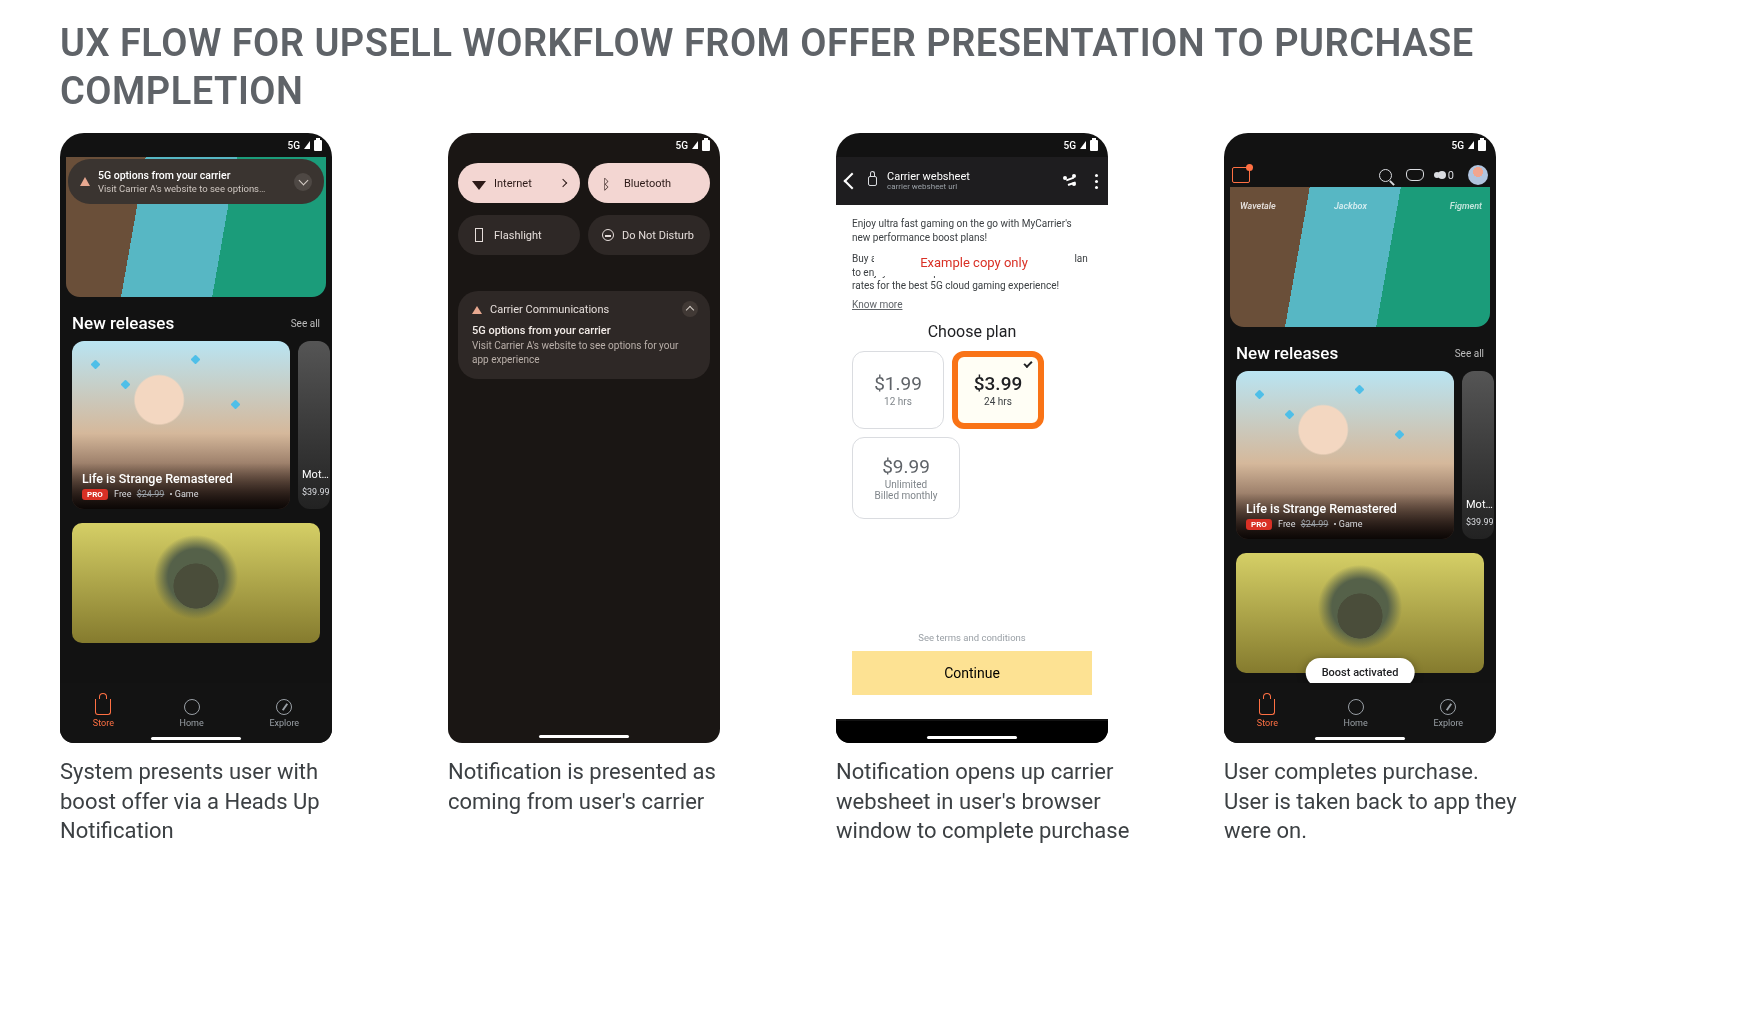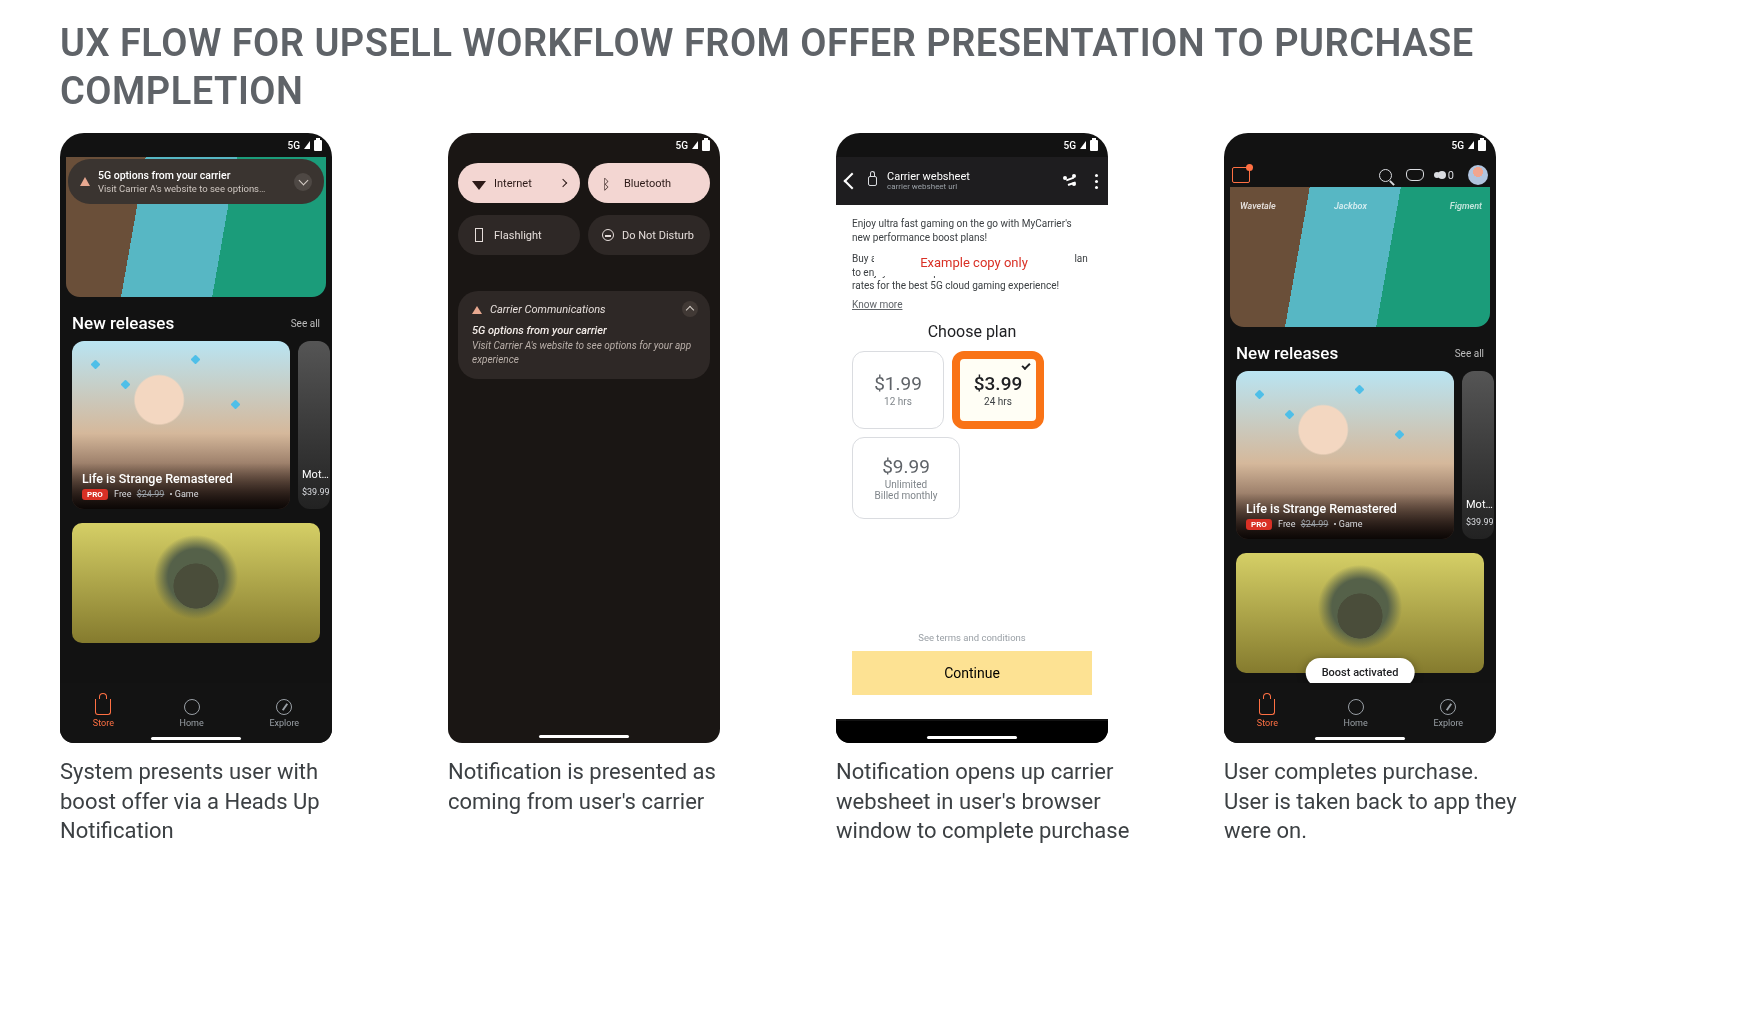--- a/index.html
+++ b/index.html
@@ -160,21 +160,21 @@
   .qs-pill.off{background:#2e2826;color:#e6dedb;}
   .qs-pill .chev-r{margin-left:auto;width:6px;height:6px;border-top:1.5px solid currentColor;border-right:1.5px solid currentColor;transform:rotate(45deg);}
   .qs-ico{width:14px;height:14px;}
   .qs-wifi{background:conic-gradient(currentColor 0 360deg);clip-path:polygon(50% 100%,0 35%,100% 35%);border-radius:30% 30% 0 0;}
   .qs-bt::before{content:"ᛒ";font-size:14px;}
   .qs-fl::before{content:"";display:block;width:6px;height:12px;border:1.5px solid currentColor;margin-left:3px;}
   .qs-dnd{width:12px;height:12px;border:1.6px solid currentColor;border-radius:50%;position:relative;}
   .qs-dnd::after{content:"";position:absolute;top:5px;left:2px;right:2px;height:1.6px;background:currentColor;}
 
   .notif-card{
-    margin:30px 10px 0;background:#2e2826;border-radius:20px;padding:12px 14px;position:relative;font-style:italic;
+    margin:30px 10px 0;background:#2e2826;border-radius:20px;padding:12px 14px;position:relative;
   }
   .notif-card .hdr{display:flex;align-items:center;gap:8px;font-size:11px;color:#e6dedb;}
   .notif-card .hdr .tri3{width:0;height:0;border-left:5px solid transparent;border-right:5px solid transparent;border-bottom:8px solid #e8a890;}
   .notif-card .exp{position:absolute;top:10px;right:12px;width:16px;height:16px;border-radius:50%;background:#413935;display:flex;align-items:center;justify-content:center;}
   .notif-card .exp::after{content:"";width:5px;height:5px;border-left:1.4px solid #d6cec8;border-top:1.4px solid #d6cec8;transform:rotate(45deg);margin-top:2px;}
   .notif-card .nt1{font-size:11px;font-weight:500;margin-top:8px;color:#f3ece8;}
   .notif-card .nt2{font-size:10px;color:#b9afa9;margin-top:2px;line-height:1.4;}
 
   
   .phone.light-body .body-area{background:#fff;color:#202124;position:absolute;top:72px;left:0;right:0;bottom:24px;padding:12px 16px;}
@@ -192,21 +192,21 @@
   .ws-top .share::after{content:"";position:absolute;left:3px;top:4px;width:8px;height:1.5px;background:#fff;transform:rotate(-20deg);box-shadow:0 5px 0 #fff;}
   .ws-top .more{width:3px;height:3px;border-radius:50%;background:#fff;box-shadow:0 -6px 0 #fff,0 6px 0 #fff;margin-left:8px;}
 
   .ws-intro{font-size:10px;color:#3c4043;line-height:1.35;}
   .ws-intro2{font-size:10px;color:#3c4043;line-height:1.35;margin-top:8px;position:relative;}
   .example-tag{position:absolute;top:-2px;left:22px;right:18px;background:#fff;color:#d93025;font-size:13px;padding:4px 6px;text-align:center;box-shadow:0 0 0 1px #0000;}
   .know{font-size:10px;color:#5f6368;text-decoration:underline;margin-top:6px;display:inline-block;}
   .choose{font-size:16px;text-align:center;margin:10px 0 10px;color:#202124;}
   .plan-grid{display:flex;flex-wrap:wrap;gap:8px;justify-content:flex-start;}
   .plan{width:92px;height:78px;border:1px solid #dadce0;border-radius:12px;display:flex;flex-direction:column;align-items:center;justify-content:center;position:relative;background:#fff;}
-  .plan.sel{border:8px solid #f97316;background:#fffef5;}
+  .plan.sel{border:6px solid #f97316;background:#fffef5;}
   .plan.sel .chk{position:absolute;top:4px;right:6px;width:8px;height:5px;border-left:2px solid #202124;border-bottom:2px solid #202124;transform:rotate(-45deg);}
   .plan .pr{font-size:19px;color:#5f6368;}
   .plan.sel .pr{color:#202124;font-weight:500;}
   .plan .du{font-size:10px;color:#80868b;margin-top:1px;}
   .plan.sel .du{color:#3c4043;}
   .plan.wide{width:108px;height:82px;}
   .plan .du2{font-size:10px;color:#80868b;}
 
   .terms{position:absolute;bottom:76px;left:0;right:0;text-align:center;font-size:9.5px;color:#9aa0a6;}
   .continue-btn{position:absolute;bottom:24px;left:16px;right:16px;height:44px;background:#fde293;border-radius:0;display:flex;align-items:center;justify-content:center;font-size:14px;color:#000000;}

